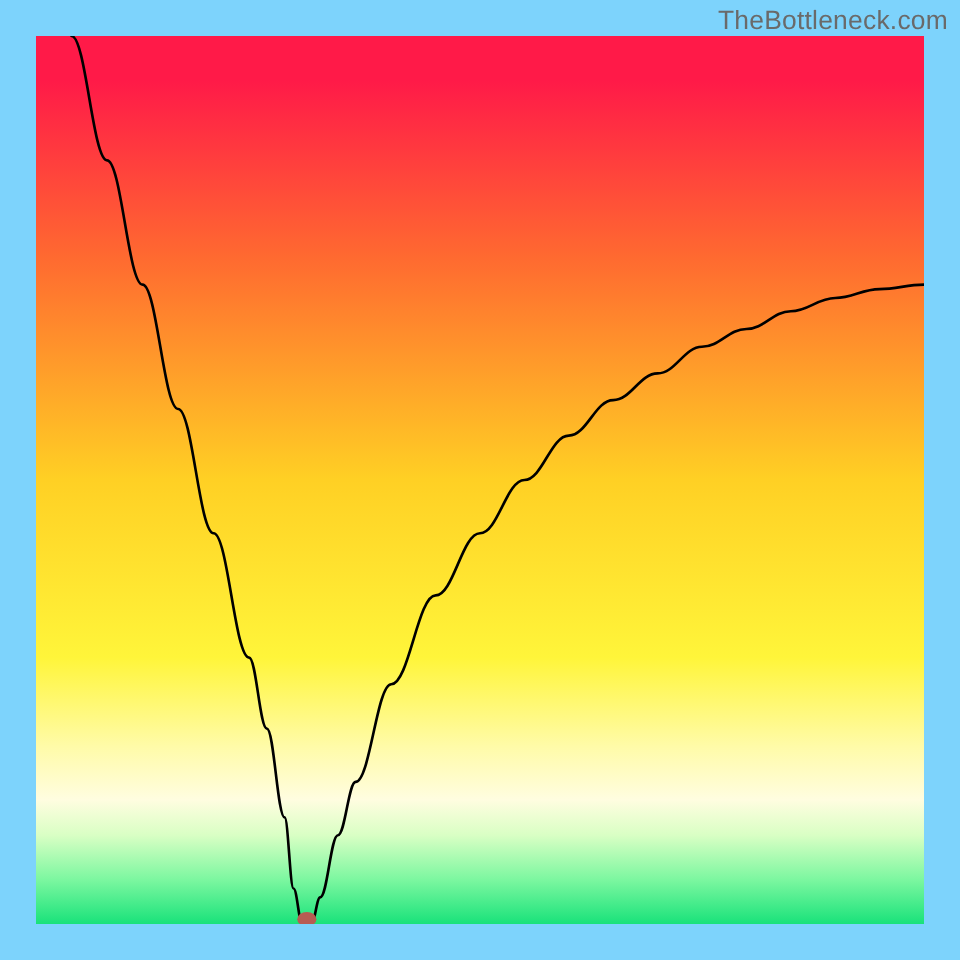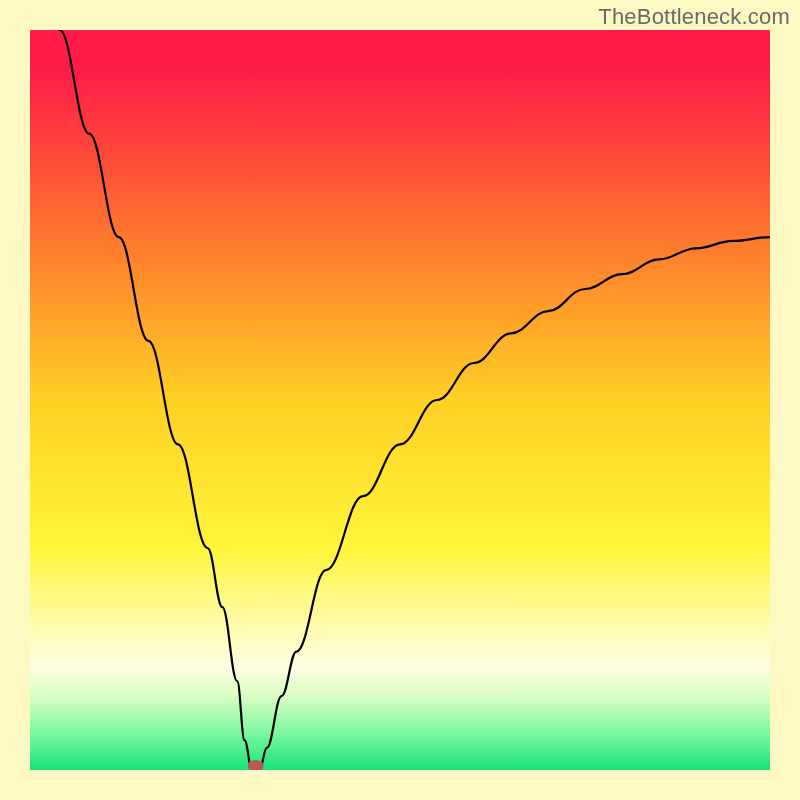--- a/index.html
+++ b/index.html
@@ -8,21 +8,21 @@
     width: 800px;
     height: 800px;
     overflow: hidden;
     background: #000;
     font-family: Arial, Helvetica, sans-serif;
   }
   .frame {
     position: relative;
     width: 800px;
     height: 800px;
-    background: #fef9c3;
+    background: #7dd3fc;
   }
   .plot {
     position: absolute;
     left: 30px;
     top: 30px;
     width: 740px;
     height: 740px;
   }
   .plot svg {
     display: block;

